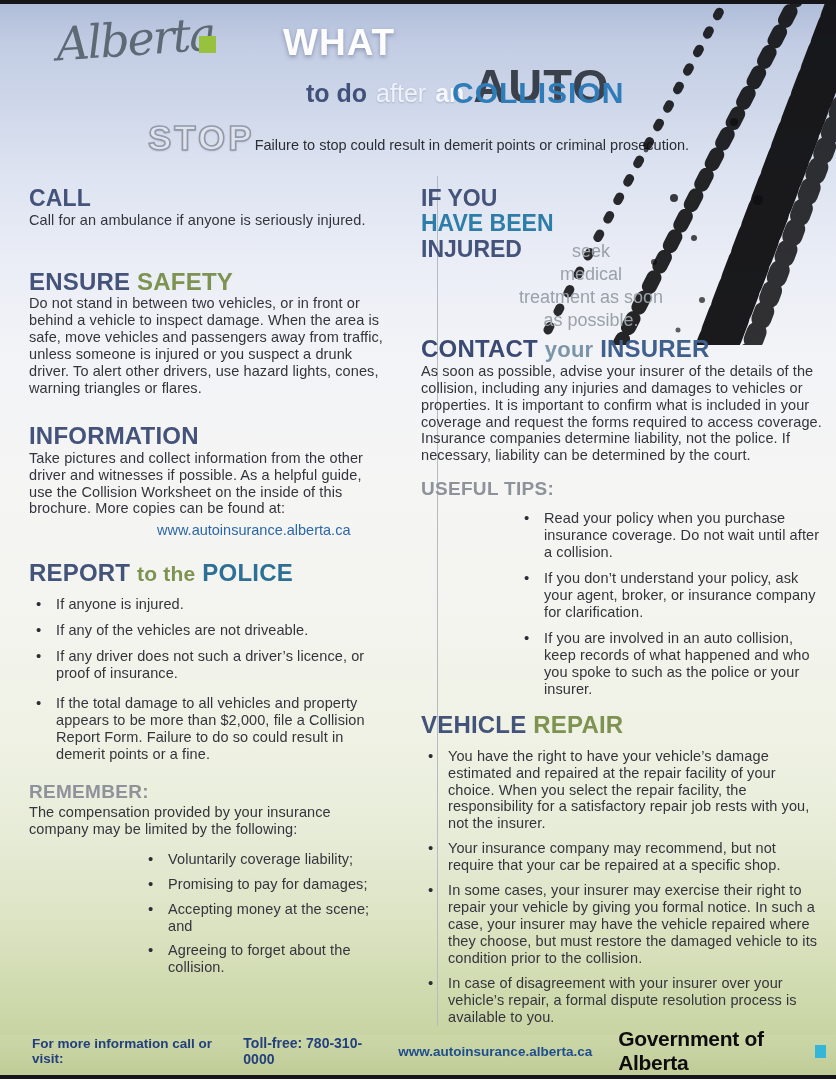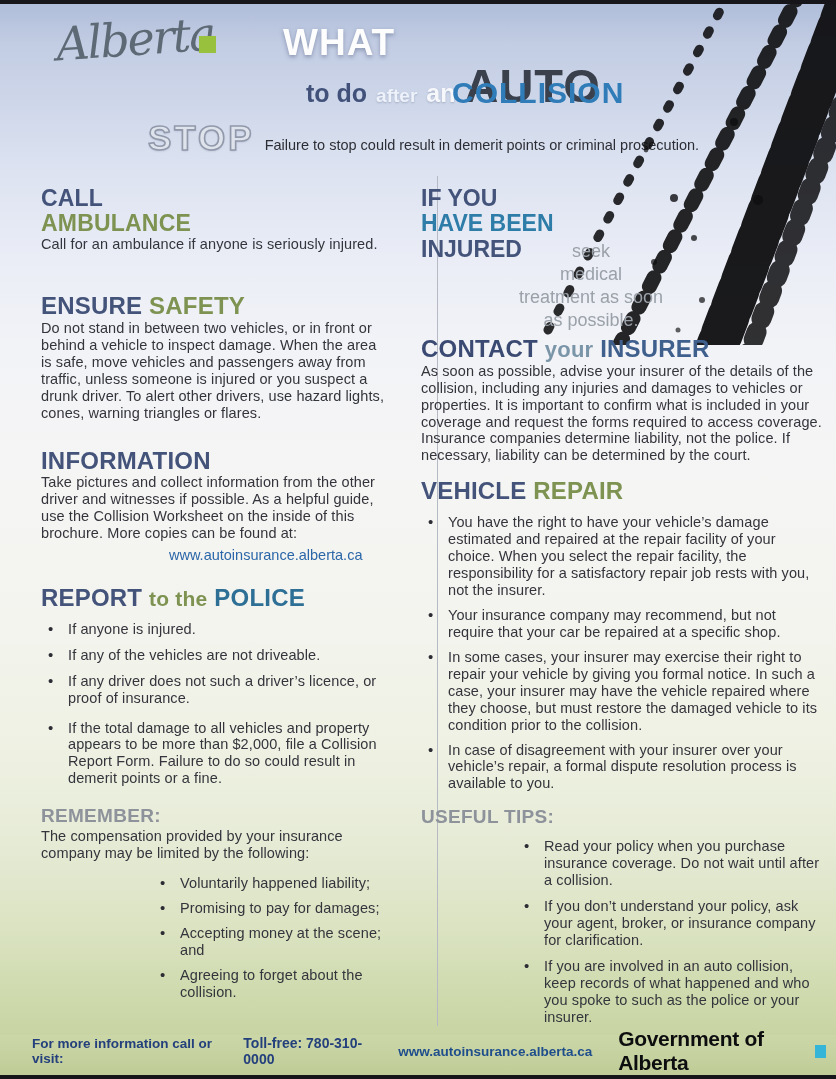--- a/index.html
+++ b/index.html
@@ -12,36 +12,36 @@
   .edge-bottom{position:absolute;bottom:0;left:0;right:0;height:4px;background:#15151a;z-index:9;}
 
   
   .logo{position:absolute;left:56px;top:12px;font-family:"DejaVu Serif",serif;font-style:italic;
     font-size:46px;color:#5d6974;transform:rotate(-4deg);letter-spacing:-2px;}
   .logo-square{position:absolute;left:199px;top:36px;width:17px;height:17px;background:#98c13e;}
   .title-what{position:absolute;left:283px;top:22px;font-size:37px;font-weight:700;color:#fdfdfe;
     text-shadow:0 2px 4px rgba(80,92,125,.5);letter-spacing:1px;}
   .title-line2{position:absolute;left:306px;top:58px;display:flex;align-items:baseline;gap:9px;}
   .t-todo{font-size:25px;font-weight:600;color:#41517a;}
-  .t-after{font-size:19px;font-weight:700;color:#eef2fa;text-shadow:0 1px 2px rgba(90,100,130,.35);text-align:center;}
+  .t-after{font-size:25px;font-weight:400;color:#eef2fa;text-shadow:0 1px 2px rgba(90,100,130,.35);text-align:center;}
   .t-an{font-size:25px;font-weight:600;color:#f5f7fb;text-shadow:0 1px 2px rgba(90,100,130,.35);}
   .t-auto{font-size:47px;font-weight:600;color:#3b414c;letter-spacing:1px;}
   .title-collision{position:absolute;left:452px;top:76px;font-size:30px;font-weight:700;
     color:#2f7cb8;letter-spacing:1px;}
-  .stop-row{position:absolute;left:148px;top:118px;display:flex;align-items:baseline;gap:10px;}
+  .stop-row{position:absolute;left:148px;top:118px;display:flex;align-items:baseline;gap:0;}
   .stop-word{font-size:35px;font-weight:800;color:#dfe3ec;letter-spacing:3px;
     -webkit-text-stroke:1.6px #9199ab;text-shadow:0 1px 2px rgba(110,120,145,.45);}
   .stop-text{font-size:14.5px;color:#2d2e35;}
 
   
   .tires{position:absolute;top:0;right:0;width:340px;height:345px;pointer-events:none;}
 
   
   .columns{position:absolute;top:170px;left:0;width:836px;display:flex;}
-  .col-left{width:404px;padding:16px 16px 0 41px;box-sizing:border-box;}
+  .col-left{width:404px;padding:16px 16px 0 29px;box-sizing:border-box;}
   .col-right{width:432px;padding:16px 14px 0 17px;box-sizing:border-box;}
   .divider{position:absolute;left:437px;top:176px;width:1px;height:850px;background:#b5bac4;}
 
   .sec-h{font-size:24px;font-weight:600;line-height:1.07;letter-spacing:.2px;}
   .c-slate{color:#44537a;} .c-olive{color:#7e9351;} .c-steel{color:#2e6f96;}
   .c-teal{color:#2e7ca8;} .c-navy{color:#3b4a72;}
   .c-blue{color:#3f5f8d;} .c-your{color:#7b95a8;font-size:22px;font-weight:600;}
   .c-tothe{color:#7e9351;font-size:21px;font-weight:600;}
   .gray-h{font-size:19px;font-weight:600;color:#8d929b;letter-spacing:.3px;}
   .body-t{font-size:14.5px;line-height:1.17;color:#34353c;margin-top:1px;letter-spacing:.1px;}
@@ -118,21 +118,20 @@
   </svg>
 
   <div class="divider"></div>
 
   <div class="columns">
 
     <div class="col-left">
 
       <div>
         <div class="sec-h c-slate" style="font-size:23px">CALL</div>
-        <div class="sec-h c-olive" style="font-size:23px">AMBULANCE</div>
         <div class="body-t">Call for an ambulance if anyone is seriously injured.</div>
       </div>
 
       <div class="mt40">
         <div class="sec-h">
           <span class="c-slate">ENSURE</span>
           <span class="c-olive">SAFETY</span>
         </div>
         <div class="body-t">Do not stand in between two vehicles, or in front or behind a vehicle to inspect damage. When the area is safe, move vehicles and passengers away from traffic, unless someone is injured or you suspect a drunk driver. To alert other drivers, use hazard lights, cones, warning triangles or flares.</div>
       </div>
@@ -154,21 +153,21 @@
           <li>If any of the vehicles are not driveable.</li>
           <li>If any driver does not such a driver’s licence, or proof of insurance.</li>
           <li style="margin-top:13px">If the total damage to all vehicles and property appears to be more than $2,000, file a Collision Report Form. Failure to do so could result in demerit points or a fine.</li>
         </ul>
       </div>
 
       <div class="mt18">
         <div class="gray-h">REMEMBER:</div>
         <div class="body-t">The compensation provided by your insurance company may be limited by the following:</div>
         <ul class="remember-list">
-          <li>Voluntarily happened liability;</li>
+          <li>Voluntarily coverage liability;</li>
           <li>Promising to pay for damages;</li>
           <li>Accepting money at the scene; and</li>
           <li>Agreeing to forget about the collision.</li>
         </ul>
       </div>
     </div>
 
     <div class="col-right">
 
       <div class="injured">
@@ -184,38 +183,38 @@
       <div>
         <div class="sec-h">
           <span class="c-navy">CONTACT</span>
           <span class="c-your">your</span>
           <span class="c-blue">INSURER</span>
         </div>
         <div class="body-t">As soon as possible, advise your insurer of the details of the collision, including any injuries and damages to vehicles or properties.  It is important to confirm what is included in your coverage and request the forms required to access coverage. Insurance companies determine liability, not the police. If necessary, liability can be determined by the court.</div>
       </div>
 
       <div class="mt14">
+        <div class="gray-h">USEFUL TIPS:</div>
+        <ul class="tips-list">
+          <li>Read your policy when you purchase insurance coverage. Do not wait until after a collision.</li>
+          <li>If you don’t understand your policy, ask your agent, broker, or insurance company for clarification.</li>
+          <li>If you are involved in an auto collision, keep records of what happened and who you spoke to such as the police or your insurer.</li>
+        </ul>
+      </div>
+
+      <div class="mt14">
         <div class="sec-h">
           <span class="c-slate">VEHICLE</span>
           <span class="c-olive">REPAIR</span>
         </div>
         <ul class="repair-list">
           <li>You have the right to have your vehicle’s damage estimated and repaired at the repair facility of your choice.  When you select the repair facility, the responsibility for a satisfactory repair job rests with you, not the insurer.</li>
           <li>Your insurance company may recommend, but not require that your car be repaired at a specific shop.</li>
           <li>In some cases, your insurer may exercise their right to repair your vehicle by giving you formal notice. In such a case, your insurer may have the vehicle repaired where they choose, but must restore the damaged vehicle to its condition prior to the collision.</li>
           <li>In case of disagreement with your insurer over your vehicle’s repair, a formal dispute resolution process is available to you.</li>
-        </ul>
-      </div>
-
-      <div class="mt14">
-        <div class="gray-h">USEFUL TIPS:</div>
-        <ul class="tips-list">
-          <li>Read your policy when you purchase insurance coverage. Do not wait until after a collision.</li>
-          <li>If you don’t understand your policy, ask your agent, broker, or insurance company for clarification.</li>
-          <li>If you are involved in an auto collision, keep records of what happened and who you spoke to such as the police or your insurer.</li>
         </ul>
       </div>
     </div>
   </div>
 
   <div class="footer">
     <span class="f-info">For more information call or visit:</span>
     <span class="f-toll">Toll-free:  780-310-0000</span>
     <span class="f-url">www.autoinsurance.alberta.ca</span>
     <span class="gov">

